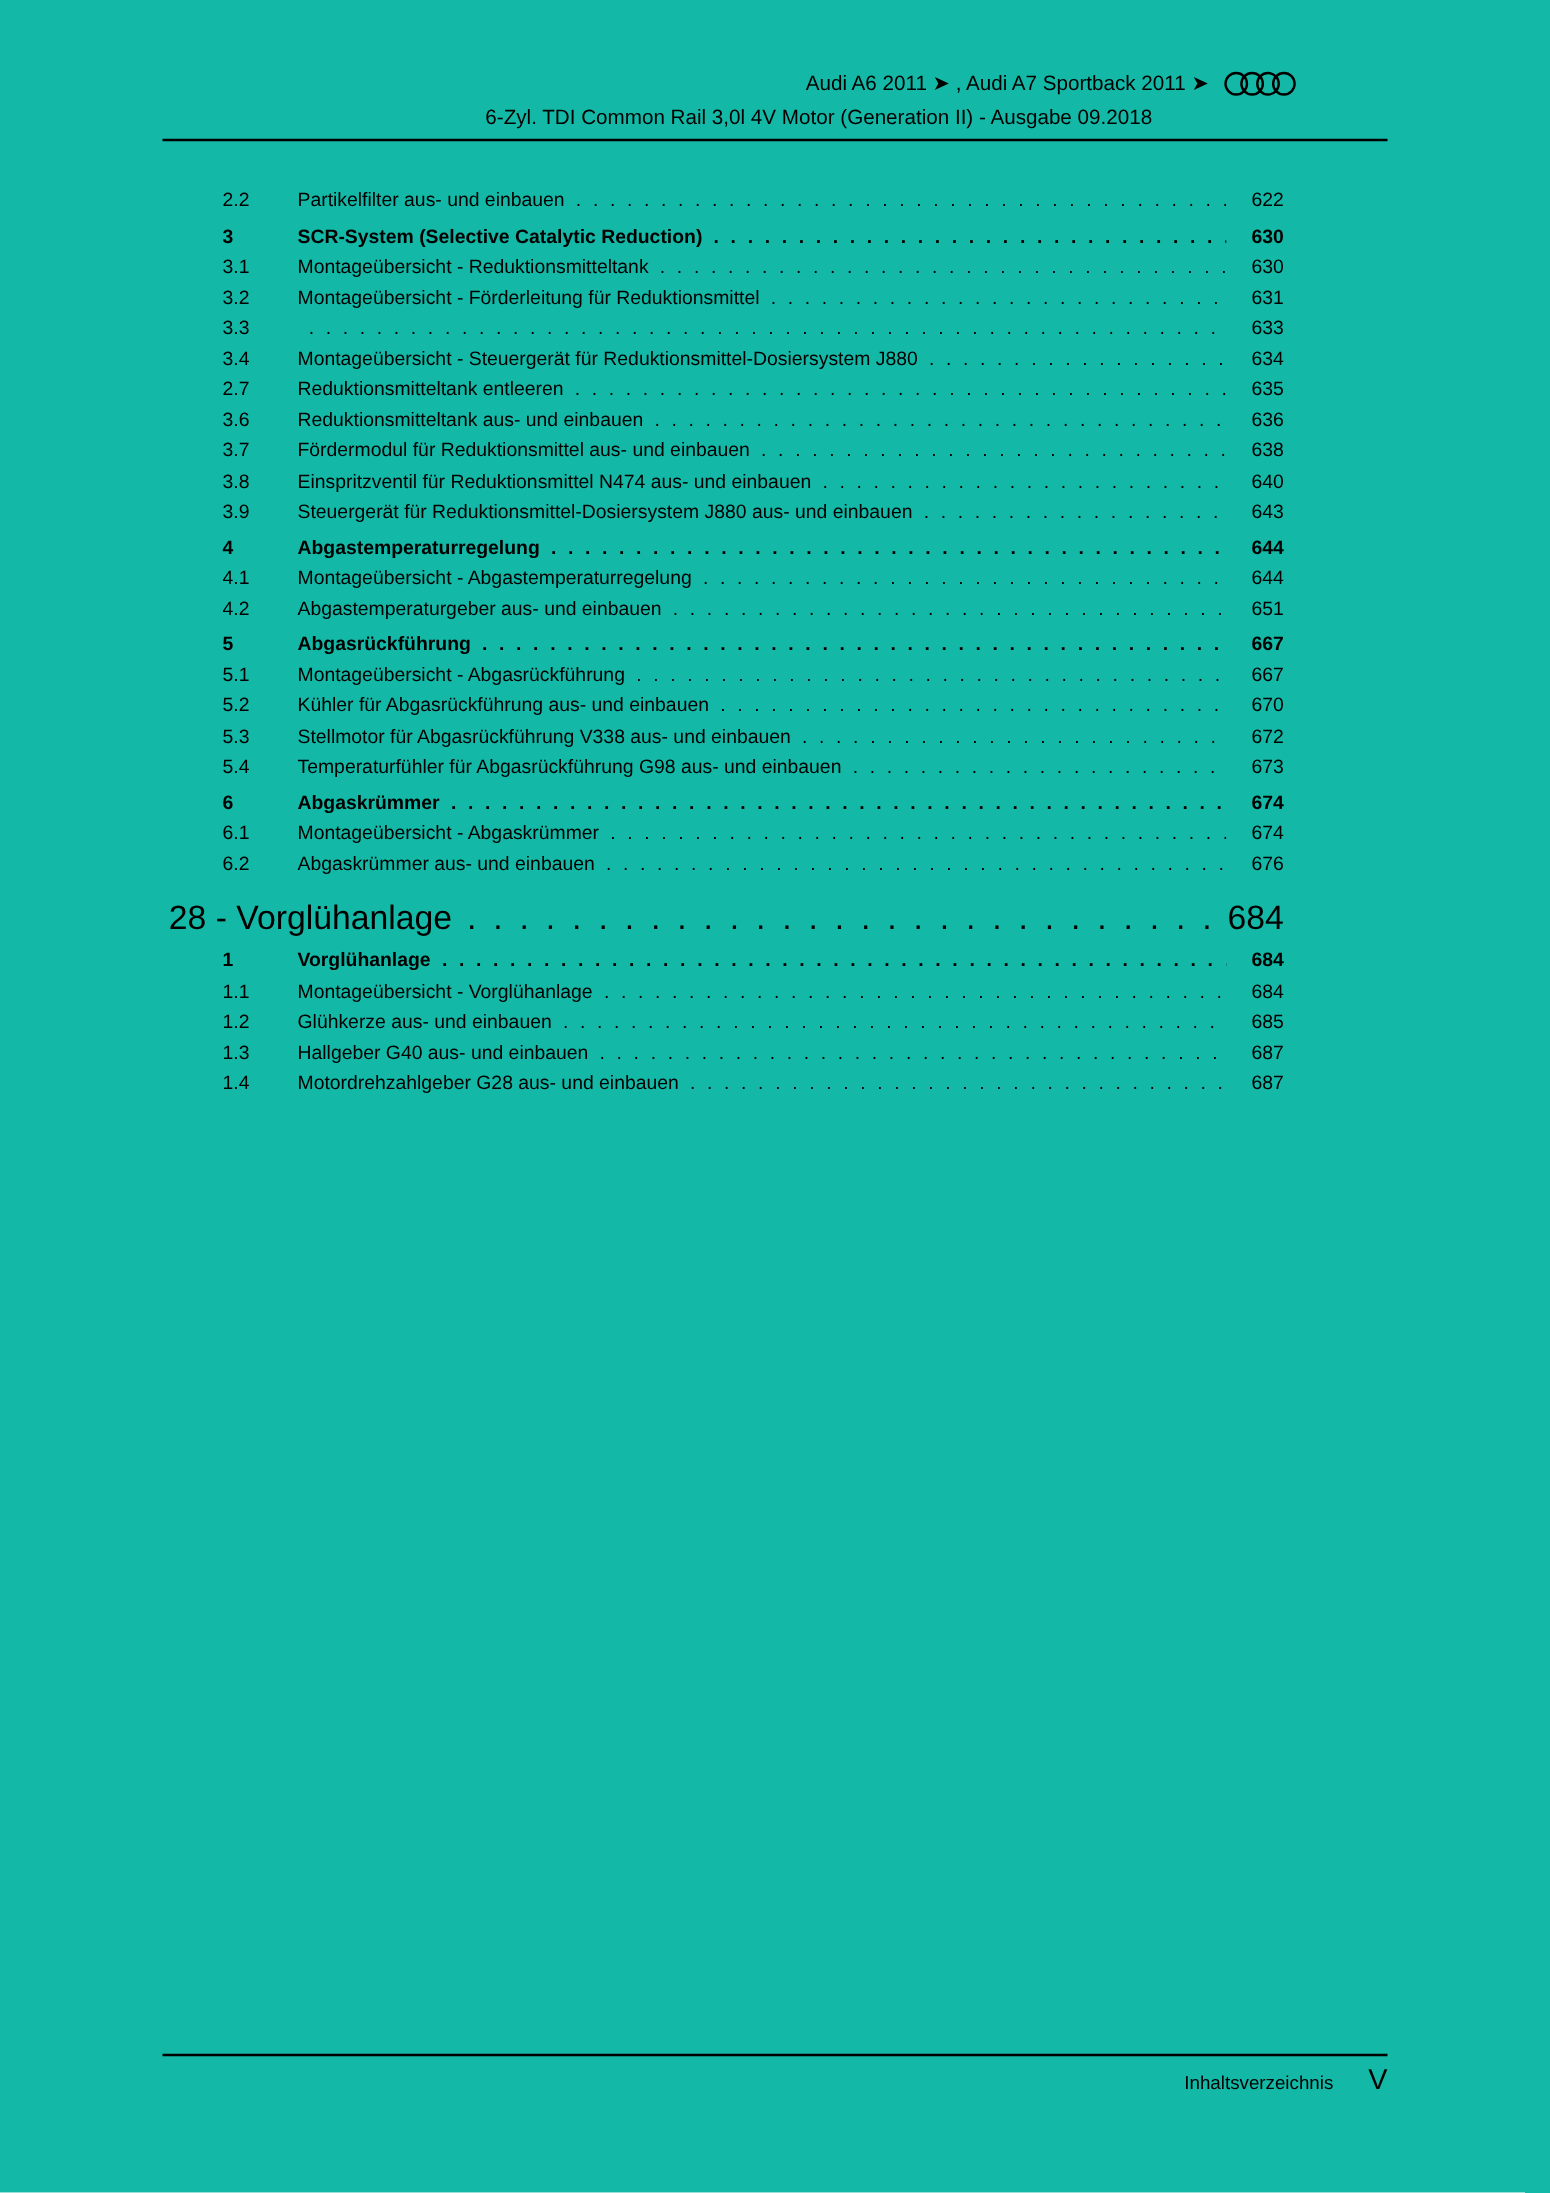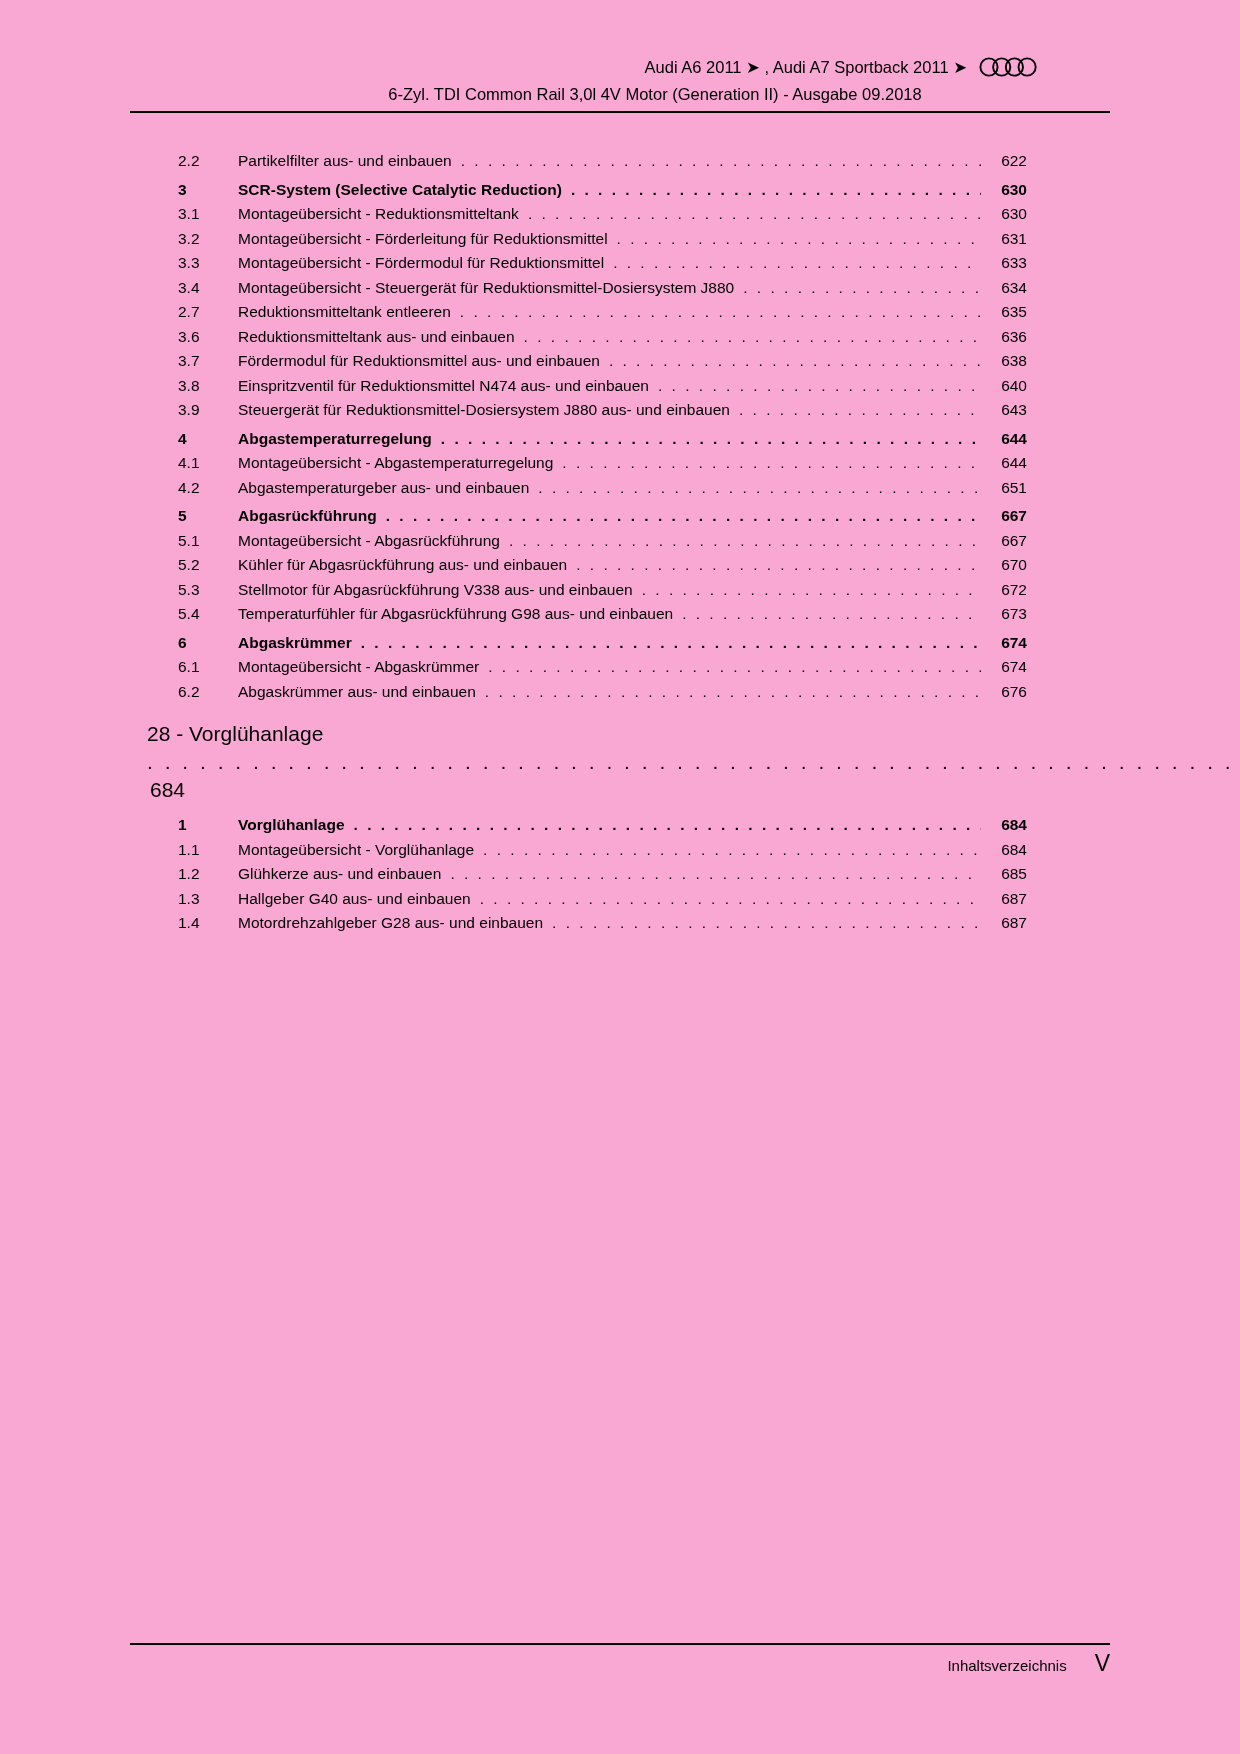--- a/index.html
+++ b/index.html
@@ -4,21 +4,21 @@
 <style>
   html, body {
     margin: 0;
     padding: 0;
     background: #ffffff;
   }
   .page {
     position: relative;
     width: 1240px;
     height: 1754px;
-    background: #f9a8d4;
+    background: #14b8a6;
     font-family: "Liberation Sans", sans-serif;
     color: #000000;
     overflow: hidden;
   }
   
   .header {
     position: absolute;
     left: 130px;
     width: 980px;
     top: 56px;
@@ -78,25 +78,24 @@
   .row .page-num {
     flex: 0 0 auto;
     min-width: 38px;
     text-align: right;
   }
   .row.section {
     font-weight: bold;
     margin-top: 4px;
   }
   .row.chapter {
-    font-size: 21px;
+    font-size: 27px;
     line-height: 28px;
     margin-top: 16px;
     margin-bottom: 9px;
-    flex-direction: column;
   }
   .row.chapter .leader { letter-spacing: 3px; margin-left: 12px; }
   
   .footer-rule {
     position: absolute;
     left: 130px;
     width: 980px;
     top: 1643px;
     border-top: 2px solid #000;
   }
@@ -154,21 +153,20 @@
         <span class="page-num">630</span>
       </div>
       <div class="row sub">
         <span class="num">3.2</span>
         <span class="title">Montageübersicht - Förderleitung für Reduktionsmittel</span>
         <span class="leader">. . . . . . . . . . . . . . . . . . . . . . . . . . . . . . . . . . . . . . . . . . . . . . . . . . . . . . . . . . . . . . . . . . . . . . . . . . . . . . . . . . . . . . . . . . . . . . . . . . . . . . . . . . . . . . . . . . . . . . . . . . . . . . . . . . . . . . . . . . . . . . . . . . . . . . . . . . . . . . . . . . . . . . . . . . . . . . . . . . . . . . . . . . . . . . . . . . . . . . . .</span>
         <span class="page-num">631</span>
       </div>
       <div class="row sub">
         <span class="num">3.3</span>
-        <span class="title">Montageübersicht - Fördermodul für Reduktionsmittel</span>
         <span class="leader">. . . . . . . . . . . . . . . . . . . . . . . . . . . . . . . . . . . . . . . . . . . . . . . . . . . . . . . . . . . . . . . . . . . . . . . . . . . . . . . . . . . . . . . . . . . . . . . . . . . . . . . . . . . . . . . . . . . . . . . . . . . . . . . . . . . . . . . . . . . . . . . . . . . . . . . . . . . . . . . . . . . . . . . . . . . . . . . . . . . . . . . . . . . . . . . . . . . . . . . .</span>
         <span class="page-num">633</span>
       </div>
       <div class="row sub">
         <span class="num">3.4</span>
         <span class="title">Montageübersicht - Steuergerät für Reduktionsmittel-Dosiersystem J880</span>
         <span class="leader">. . . . . . . . . . . . . . . . . . . . . . . . . . . . . . . . . . . . . . . . . . . . . . . . . . . . . . . . . . . . . . . . . . . . . . . . . . . . . . . . . . . . . . . . . . . . . . . . . . . . . . . . . . . . . . . . . . . . . . . . . . . . . . . . . . . . . . . . . . . . . . . . . . . . . . . . . . . . . . . . . . . . . . . . . . . . . . . . . . . . . . . . . . . . . . . . . . . . . . . .</span>
         <span class="page-num">634</span>
       </div>
       <div class="row sub">

